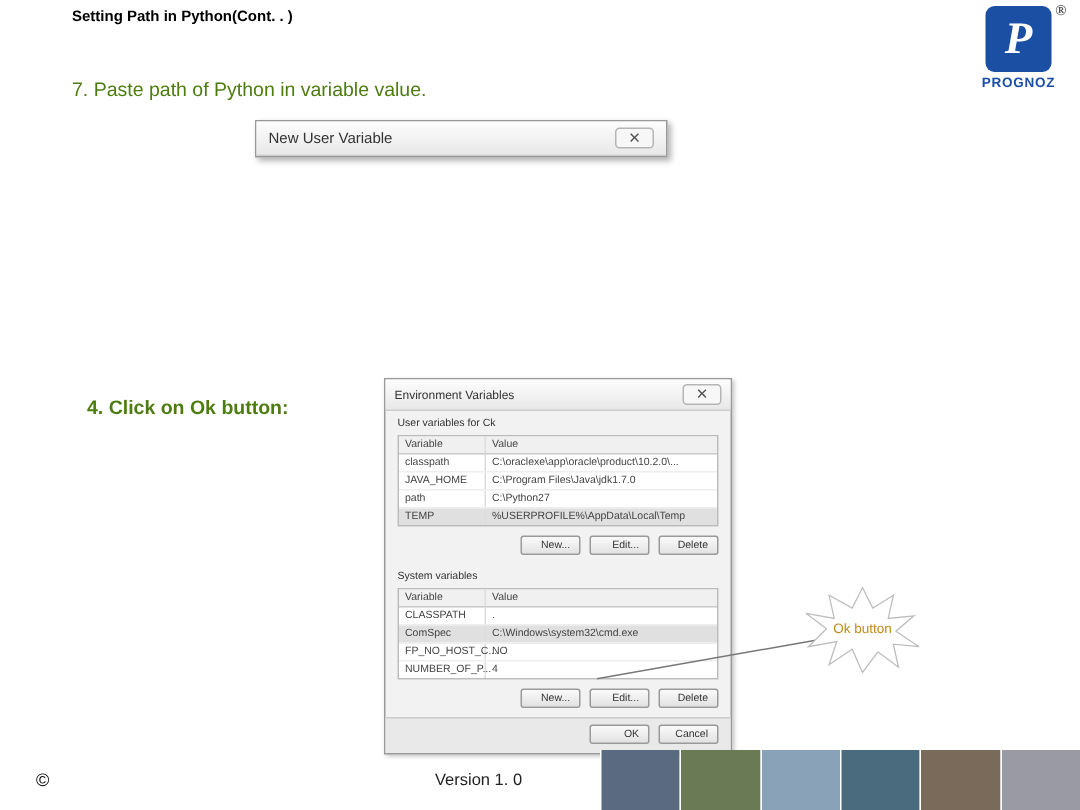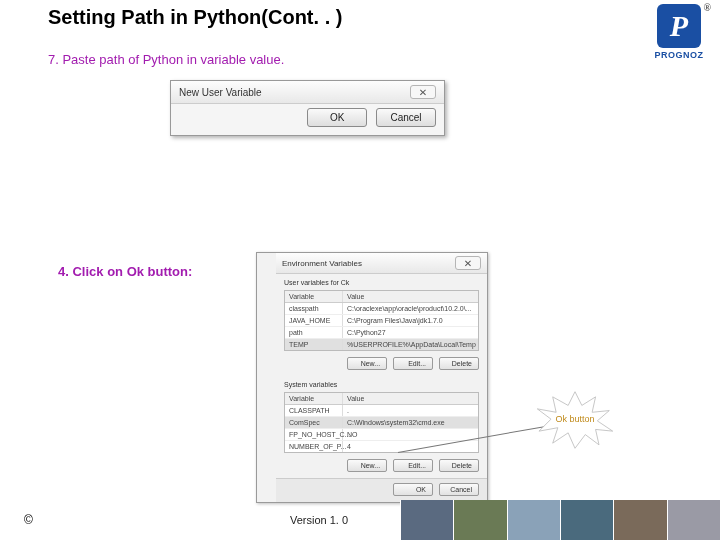--- a/index.html
+++ b/index.html
@@ -9,28 +9,28 @@
     height: 540px;
     font-family: Arial, sans-serif;
     background: #fff;
     position: relative;
     overflow: hidden;
   }
   .slide-title {
     position: absolute;
     top: 6px;
     left: 48px;
-    font-size: 20px;
+    font-size: 10px;
     font-weight: bold;
     color: #000;
   }
   .step-text {
     position: absolute;
     font-size: 13px;
-    color: #a21caf;
+    color: #4d7c0f;
   }
   .step7 { top: 52px; left: 48px; }
   .step8 { top: 264px; left: 58px; font-weight: bold; }
 
   
   .logo {
     position: absolute;
     top: 4px;
     right: 10px;
     width: 62px;
@@ -93,21 +93,20 @@
   .dlg2 {
     position: absolute;
     top: 252px;
     left: 256px;
     width: 232px;
     background:#f2f2f2;
     border:1px solid #9a9a9a;
     box-shadow: 1px 1px 3px rgba(0,0,0,0.25);
     font-size:7px;
     color:#444;
-    padding-left:19px;
   }
   .dlg2 .dlg-title { font-size:8px; padding:3px 6px; }
   .dlg2 .section-label { padding:5px 8px 2px; color:#333; }
   .tbl {
     margin: 2px 8px 4px;
     background:#fff; border:1px solid #bbb;
   }
   .tbl-head {
     display:flex; background:#f0f0f0; border-bottom:1px solid #ccc;
   }
@@ -204,24 +203,20 @@
   <div class="logo-name">PROGNOZ</div>
 </div>
 
 <div class="step-text step7">7. Paste path of Python in variable value.</div>
 
 <div class="dlg1">
   <div class="dlg-title">
     <span>New User Variable</span>
     <span class="dlg-close">✕</span>
   </div>
-  <div class="dlg-btnrow">
-    <span class="win-btn">OK</span>
-    <span class="win-btn">Cancel</span>
-  </div>
 </div>
 
 <div class="step-text step8">4. Click on Ok button:</div>
 
 <div class="dlg2">
   <div class="dlg-title">
     <span>Environment Variables</span>
     <span class="dlg-close">✕</span>
   </div>
 

